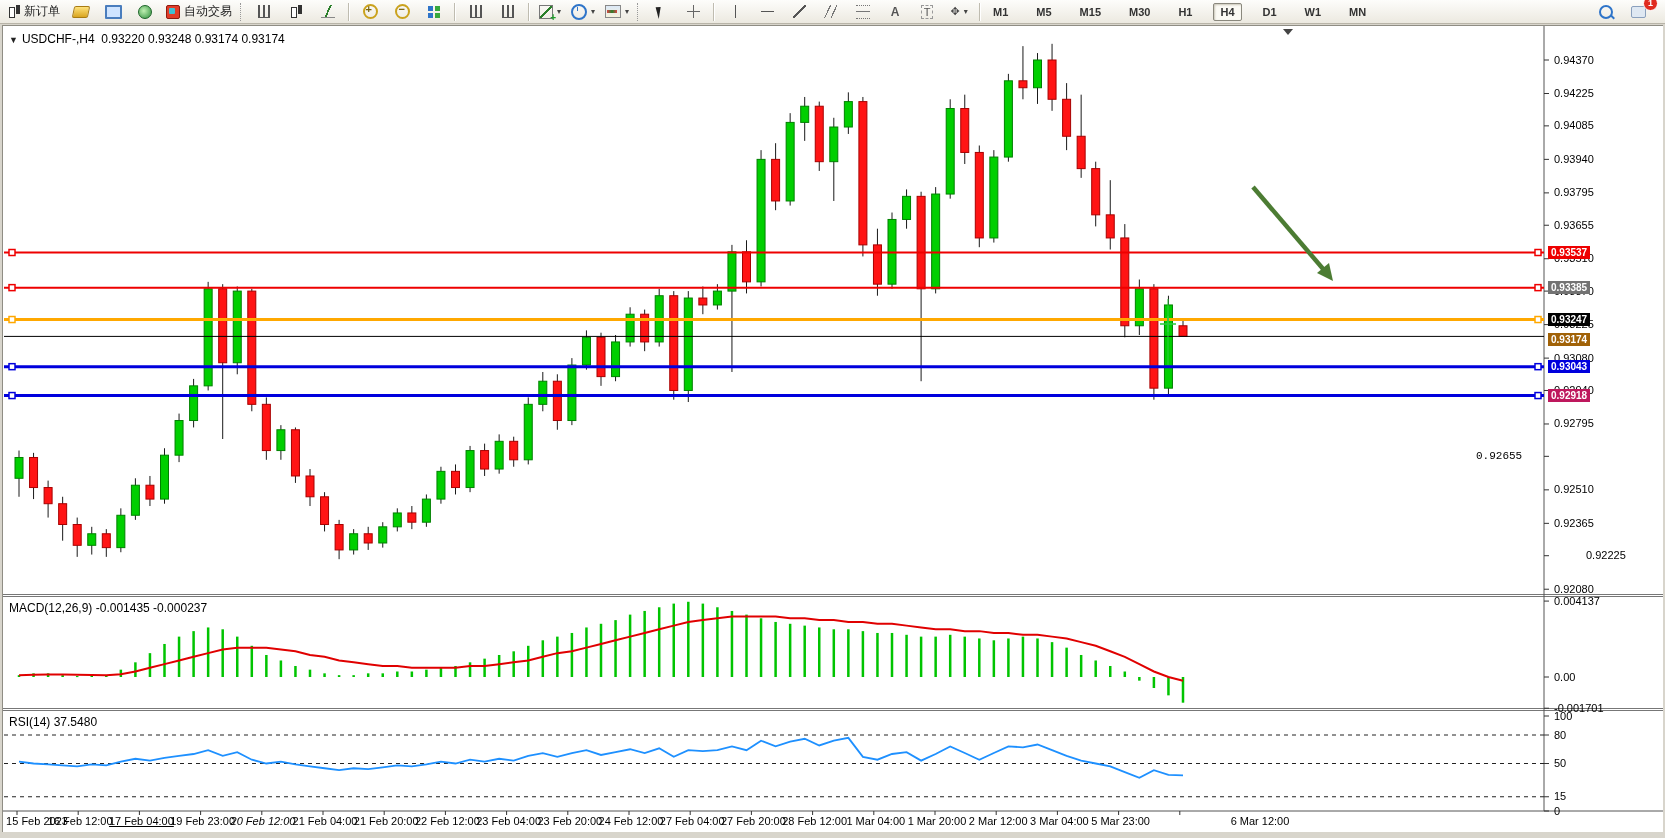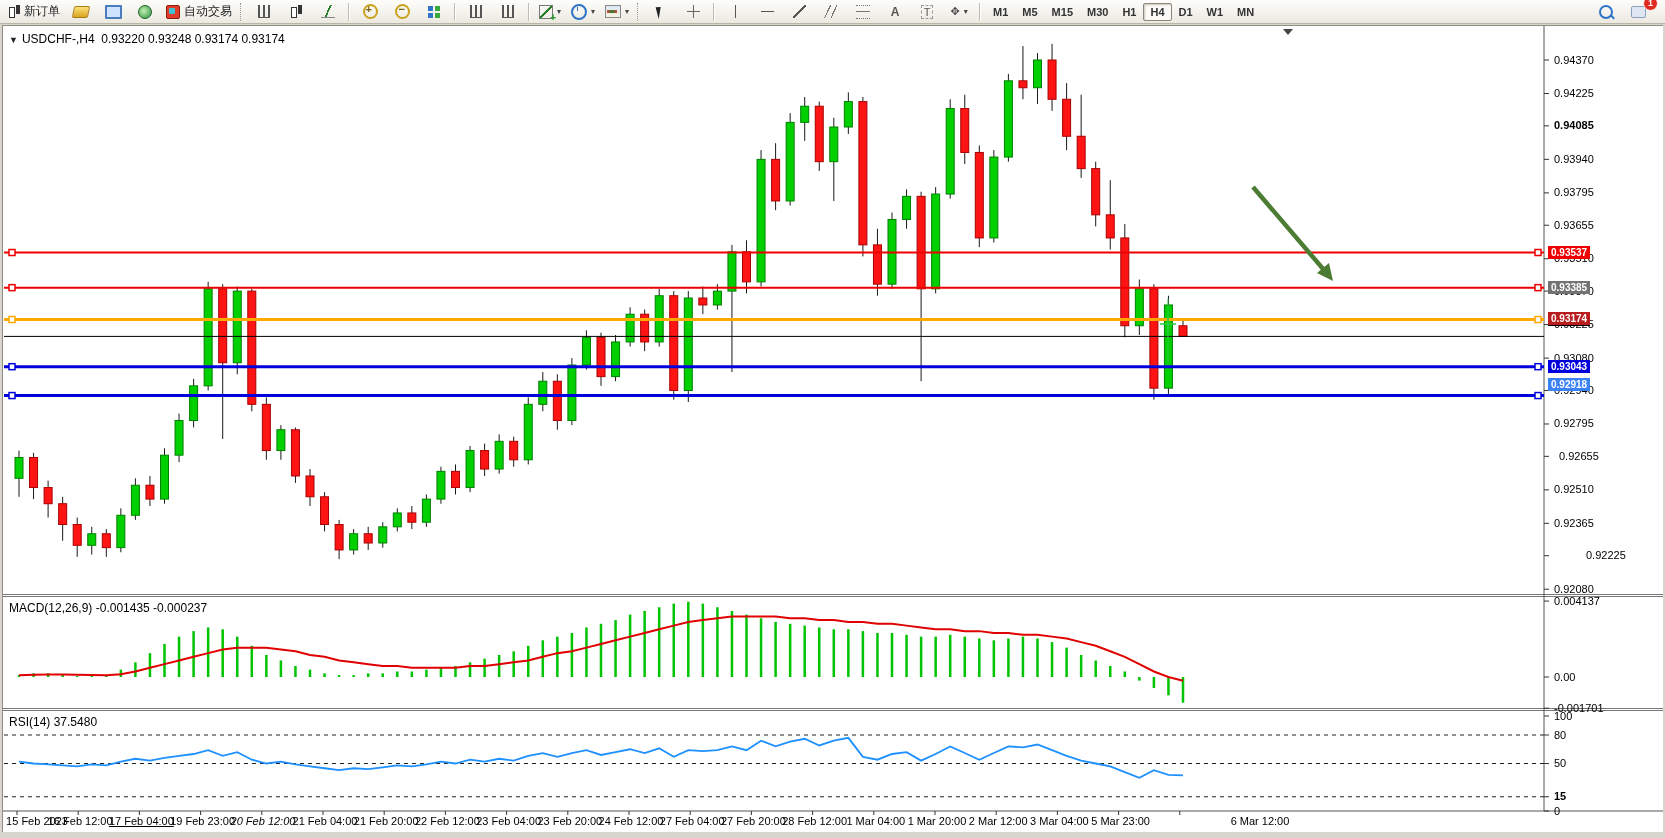--- a/index.html
+++ b/index.html
@@ -154,21 +154,21 @@
       <span class="ic-textA">A</span>
     </div>
   <div class="tbtn">
       <span class="ic-textT">T</span>
     </div>
   <div class="tbtn">
       <span class="ic-arrows">✥</span>
       <span class="caret">▾</span>
     </div>
   <div class="tsep"></div>
-  <div id="tfbar" style="display:flex;align-items:center;">
+  <div id="tfbar" style="display:flex;align-items:center;gap:14px;">
       <div class="tf">M1</div>
       <div class="tf">M5</div>
       <div class="tf">M15</div>
       <div class="tf">M30</div>
       <div class="tf">H1</div>
       <div class="tf active">H4</div>
       <div class="tf">D1</div>
       <div class="tf">W1</div>
       <div class="tf">MN</div>
     </div>
@@ -514,49 +514,49 @@
   <div class="ovl" id="macdlabel">
     <span>MACD(12,26,9)</span>&nbsp;<span>-0.001435 -0.000237</span>
   </div>
   <div class="ovl" id="rsilabel">
     <span>RSI(14)</span>&nbsp;<span>37.5480</span>
   </div>
   <div id="axiscol"></div>
   <div id="timecol"></div>
 <div class="axis-label" style="left: 1551px; top: 27.5px;">0.94370</div>
     <div class="axis-label" style="left: 1551px; top: 61.0095px;">0.94225</div>
-    <div class="axis-label" style="left: 1551px; top: 93.3635px; font-weight: bold;">0.94085</div>
+    <div class="axis-label" style="left: 1551px; top: 93.3635px;">0.94085</div>
     <div class="axis-label" style="left: 1551px; top: 126.873px;">0.93940</div>
     <div class="axis-label" style="left: 1551px; top: 160.382px;">0.93795</div>
     <div class="axis-label" style="left: 1551px; top: 192.736px;">0.93655</div>
     <div class="axis-label" style="left: 1551px; top: 226.246px;">0.93510</div>
     <div class="axis-label" style="left: 1551px; top: 258.6px;">0.93370</div>
     <div class="axis-label" style="left: 1551px; top: 292.109px;">0.93225</div>
     <div class="axis-label" style="left: 1551px; top: 325.619px;">0.93080</div>
     <div class="axis-label" style="left: 1551px; top: 357.973px;">0.92940</div>
     <div class="axis-label" style="left: 1551px; top: 391.482px;">0.92795</div>
-    <div class="axis-label" style="left: 1556px; top: 423.836px;">0.92655</div>
+    <div class="axis-label" style="left: 1473px; top: 423.836px; font-family: Liberation Mono, monospace;">0.92655</div>
     <div class="axis-label" style="left: 1551px; top: 457.346px;">0.92510</div>
     <div class="axis-label" style="left: 1551px; top: 490.856px;">0.92365</div>
     <div class="axis-label" style="left: 1551px; top: 523.209px; padding-left: 32px;">0.92225</div>
     <div class="axis-label" style="left: 1551px; top: 556.719px;">0.92080</div>
     <div class="axis-label" style="left: 1551px; top: 568.586px;">0.004137</div>
     <div class="axis-label" style="left: 1551px; top: 644.5px;">0.00</div>
     <div class="axis-label" style="left: 1551px; top: 675.713px;">-0.001701</div>
     <div class="axis-label" style="left: 1551px; top: 683.5px;">100</div>
     <div class="axis-label" style="left: 1551px; top: 702.5px;">80</div>
     <div class="axis-label" style="left: 1551px; top: 731px;">50</div>
-    <div class="axis-label" style="left: 1551px; top: 764.25px; font-weight: bold;">15</div>
+    <div class="axis-label" style="left: 1551px; top: 764.25px;">15</div>
     <div class="axis-label" style="left: 1551px; top: 778.5px;">0</div>
     <div class="tag" style="top: 220.006px; background: rgb(238, 0, 0);">0.93537</div>
     <div class="tag" style="top: 255.133px; background: #737373;">0.93385</div>
     <div class="tag" style="top: 287.025px; background: #000000;">0.93247</div>
-    <div class="tag" style="top: 286px; background: #b91c1c;">0.93174</div>
+    <div class="tag" style="top: 307px; background: #a16207;">0.93174</div>
     <div class="tag" style="top: 334.17px; background: rgb(0, 0, 221);">0.93043</div>
-    <div class="tag" style="top: 352px; background: #3b82f6;">0.92918</div>
+    <div class="tag" style="top: 363px; background: #be185d;">0.92918</div>
     <div class="timelab" style="left: 34px;">15 Feb 2023</div>
     <div class="timelab" style="left: 77.2px;">16 Feb 12:00</div>
     <div class="timelab" style="left: 138.4px; text-decoration: underline;">17 Feb 04:00</div>
     <div class="timelab" style="left: 199.6px;">19 Feb 23:00</div>
     <div class="timelab" style="left: 260px; font-style: italic;">20 Feb 12:00</div>
     <div class="timelab" style="left: 322px;">21 Feb 04:00</div>
     <div class="timelab" style="left: 383.2px;">21 Feb 20:00</div>
     <div class="timelab" style="left: 444.4px;">22 Feb 12:00</div>
     <div class="timelab" style="left: 505.6px;">23 Feb 04:00</div>
     <div class="timelab" style="left: 566.8px;">23 Feb 20:00</div>

